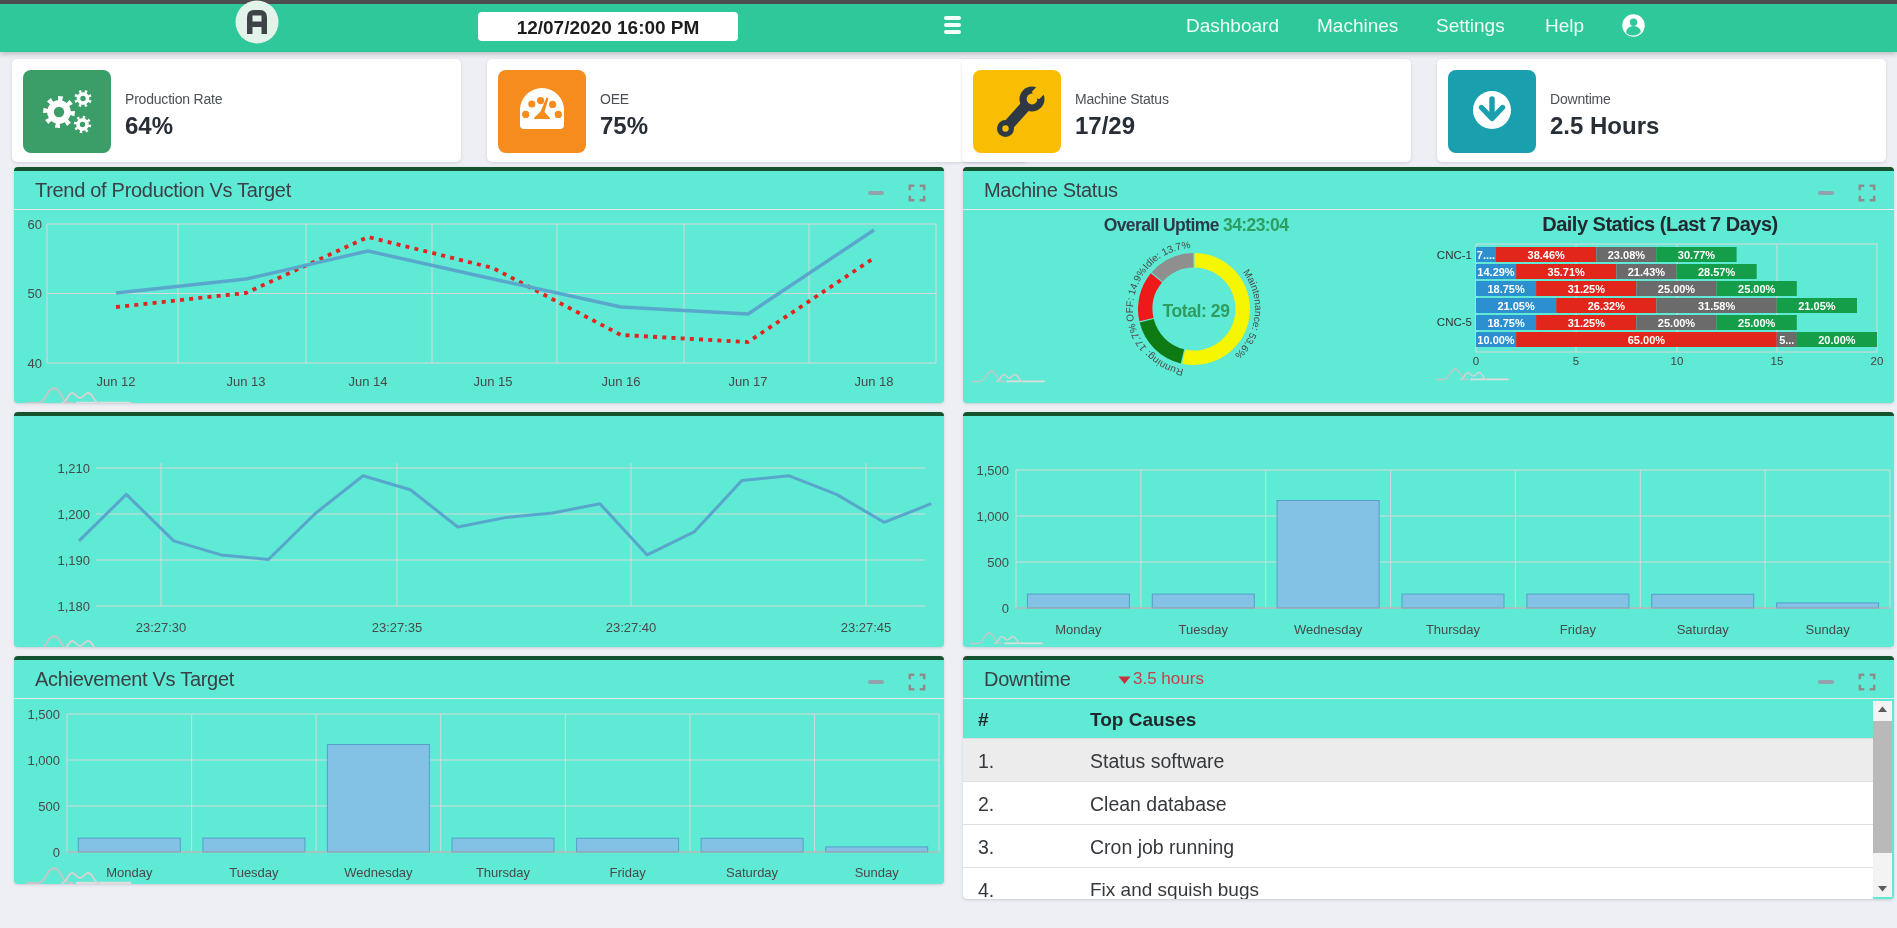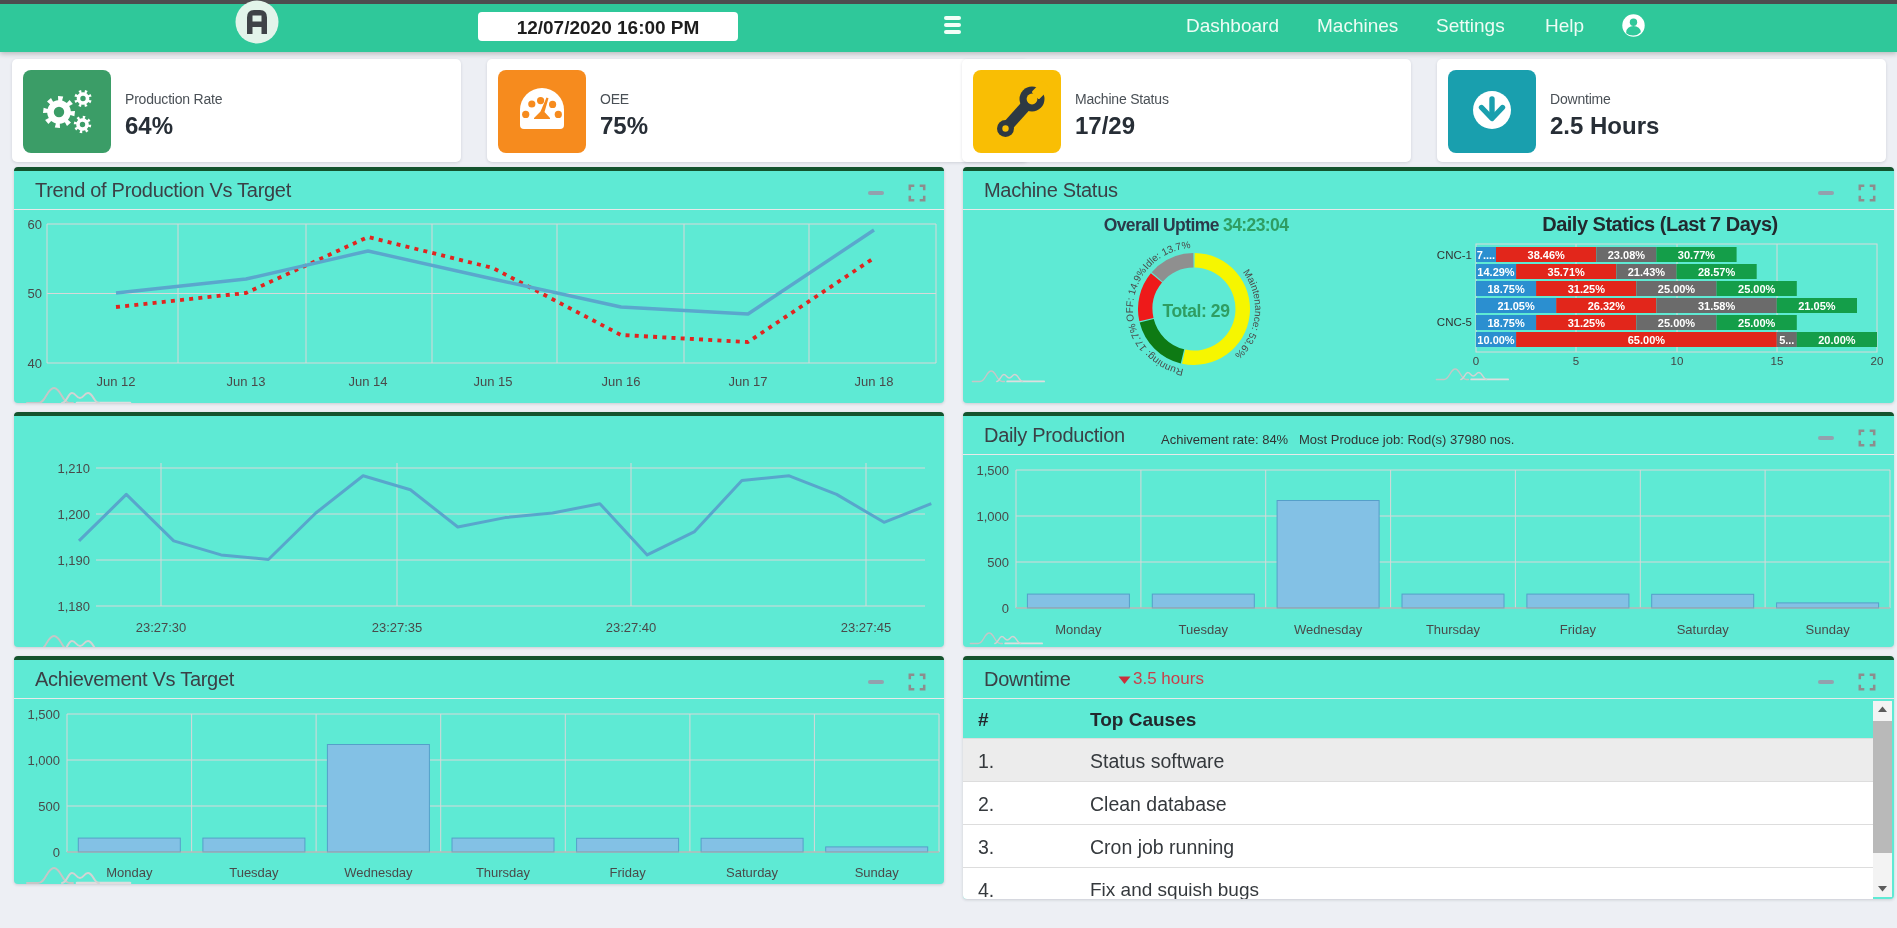--- a/index.html
+++ b/index.html
@@ -270,32 +270,20 @@
       </svg>
       <svg style="position:absolute;left:11px;top:204px" width="112" height="34" viewBox="0 0 112 34">
         <g stroke="#c6c6c6" stroke-width="2" fill="none" stroke-linecap="round">
 <path d="M52,31 h53" stroke="#dedede" stroke-width="2.6"></path>
 <path d="M2,31 h11 c8,0 9,-15 16,-15 c7,0 8,15 16,15 l3,0"></path>
 <path d="M37,31 c5,0 6,-10 10,-10 c4,0 4,5 8,5 c4,0 4,-5 8,-5 c5,0 6,10 11,10" stroke="#d3d3d3"></path>
 </g>
       </svg>
     </div>
 <div class="panel" style="left:963px;top:412px;width:931px;height:235px">
-      <div class="ph">
-        <div class="pt">Daily Production</div>
-        <div class="abs" style="left:198px;top:16px;font-size:13px;color:#333">Achivement rate: 84%</div>
-        <div class="abs" style="left:336px;top:16px;font-size:13px;color:#333">Most Produce job: Rod(s) 37980 nos.</div>
-        <div class="mins" style="right:60px"></div>
-        <svg class="exp" style="right:18px" viewBox="0 0 20 20" fill="none" stroke="#8d8d8d" stroke-width="2.8">
-<path d="M2,7 L2,2 L7,2"></path>
-          <path d="M13,2 L18,2 L18,7"></path>
-          <path d="M18,13 L18,18 L13,18"></path>
-          <path d="M7,18 L2,18 L2,13"></path>
-</svg>
-      </div>
       <svg class="abs" style="left:0px;top:29px" width="931" height="202" viewBox="0 0 931 202">
         <line x1="53" y1="25" x2="927" y2="25" stroke="#d8d8d8"></line>
         <text x="46" y="29.5" text-anchor="end" class="axlbl">1,500</text>
         <line x1="53" y1="71" x2="927" y2="71" stroke="#d8d8d8"></line>
         <text x="46" y="75.5" text-anchor="end" class="axlbl">1,000</text>
         <line x1="53" y1="117" x2="927" y2="117" stroke="#d8d8d8"></line>
         <text x="46" y="121.5" text-anchor="end" class="axlbl">500</text>
         <line x1="53" y1="163" x2="927" y2="163" stroke="#d8d8d8"></line>
         <text x="46" y="167.5" text-anchor="end" class="axlbl">0</text>
         <line x1="53.0" y1="25" x2="53.0" y2="163" stroke="#d8d8d8"></line>

